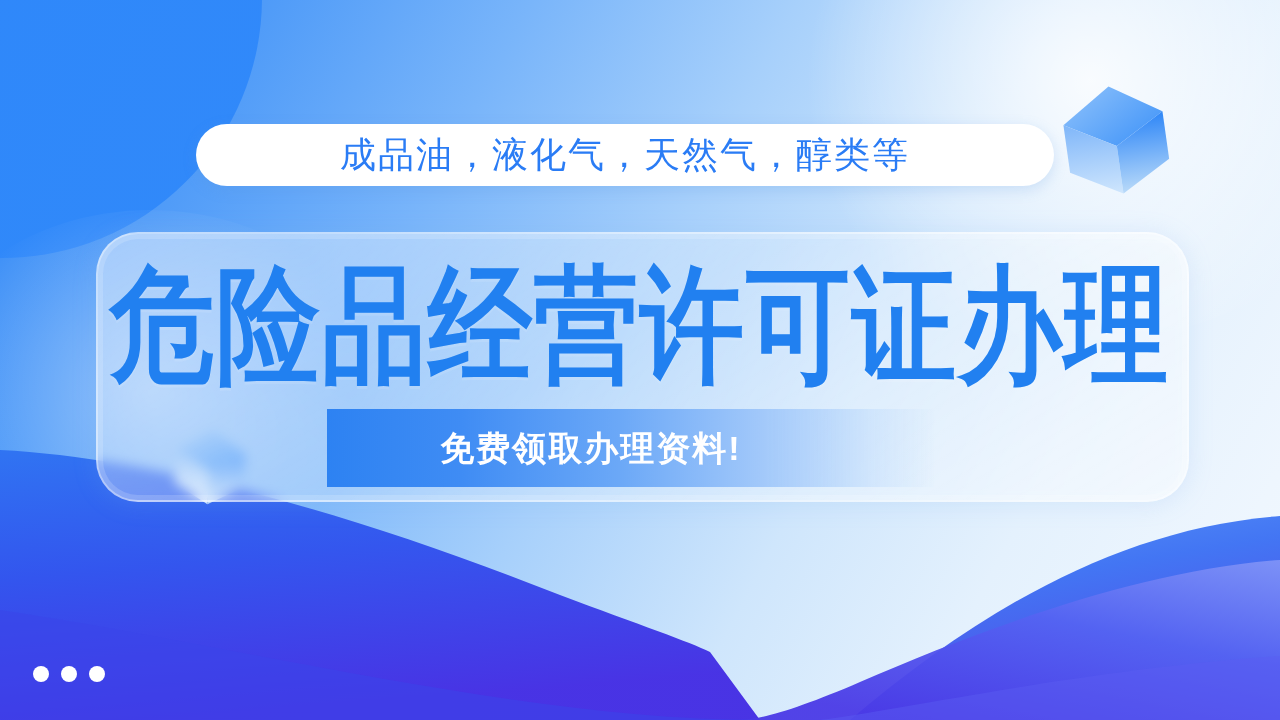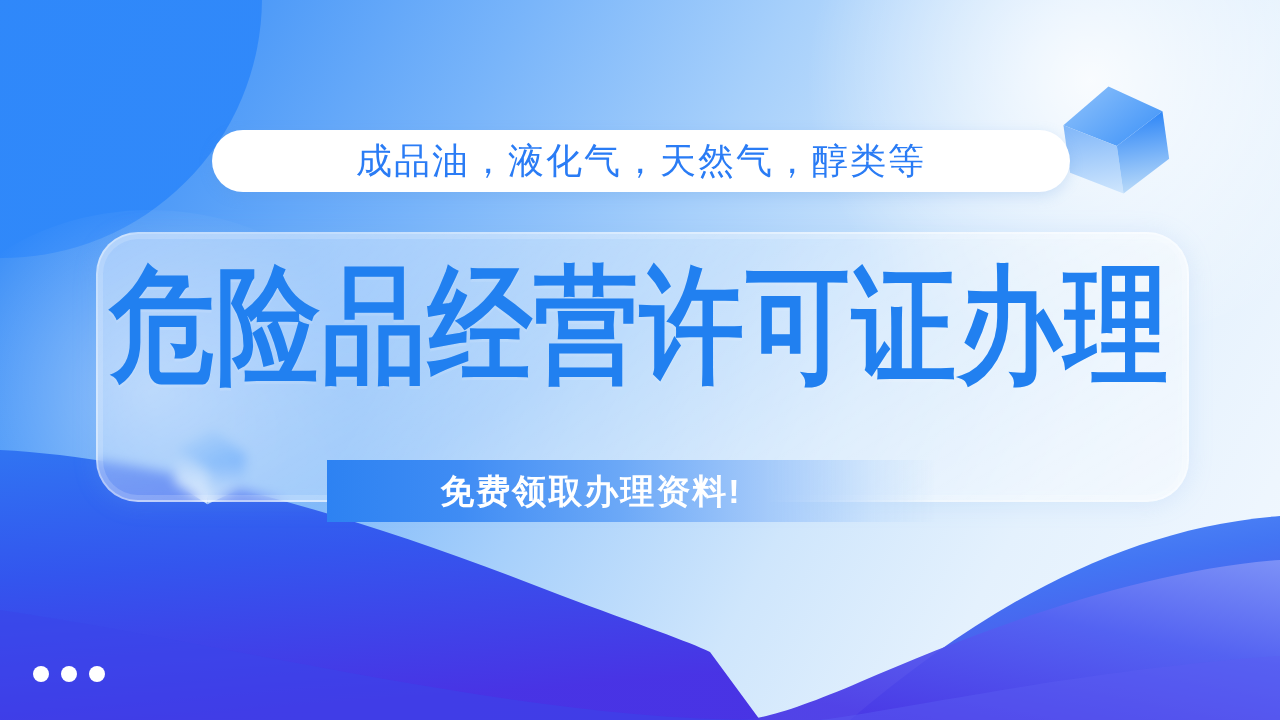--- a/index.html
+++ b/index.html
@@ -94,31 +94,30 @@
     border-radius: 42px;
     background: linear-gradient(150deg, rgba(255,255,255,.46) 0%, rgba(255,255,255,.26) 45%, rgba(255,255,255,.40) 100%);
     border: 2px solid rgba(255,255,255,.45);
     box-shadow: inset 0 0 0 5px rgba(255,255,255,.16),
                 0 2px 24px rgba(120,170,240,.18);
     backdrop-filter: blur(6px);
   }
 
   .top-pill {
     position: absolute;
-    left: 212px;
+    left: 196px;
     top: 124px;
     width: 858px;
     height: 62px;
     border-radius: 31px;
     background: #ffffff;
     box-shadow: 0 4px 14px rgba(90,150,225,.22);
     display: flex;
     align-items: center;
     justify-content: center;
-    margin-top: 6px;
   }
   .top-pill-text {
     font-size: 36px;
     letter-spacing: 2px;
     color: #2a7cf5;
     font-weight: 400;
     white-space: nowrap;
     line-height: 1;
   }
 
@@ -135,23 +134,23 @@
     letter-spacing: 2px;
     white-space: nowrap;
     transform: scaleY(1.22);
     transform-origin: top center;
     text-shadow: 0 2px 0 rgba(255,255,255,.10);
   }
 
   .sub-banner {
     position: absolute;
     left: 327px;
-    top: 460px;
+    top: 409px;
     width: 608px;
-    height: 62px;
+    height: 78px;
     background: linear-gradient(90deg,
         #2d82f2 0%,
         #3f8cf4 22%,
         #6ba8f7 48%,
         #a3c9fa 72%,
         rgba(190,219,252,.45) 90%,
         rgba(205,229,253,0) 100%);
     display: flex;
     align-items: center;
   }

